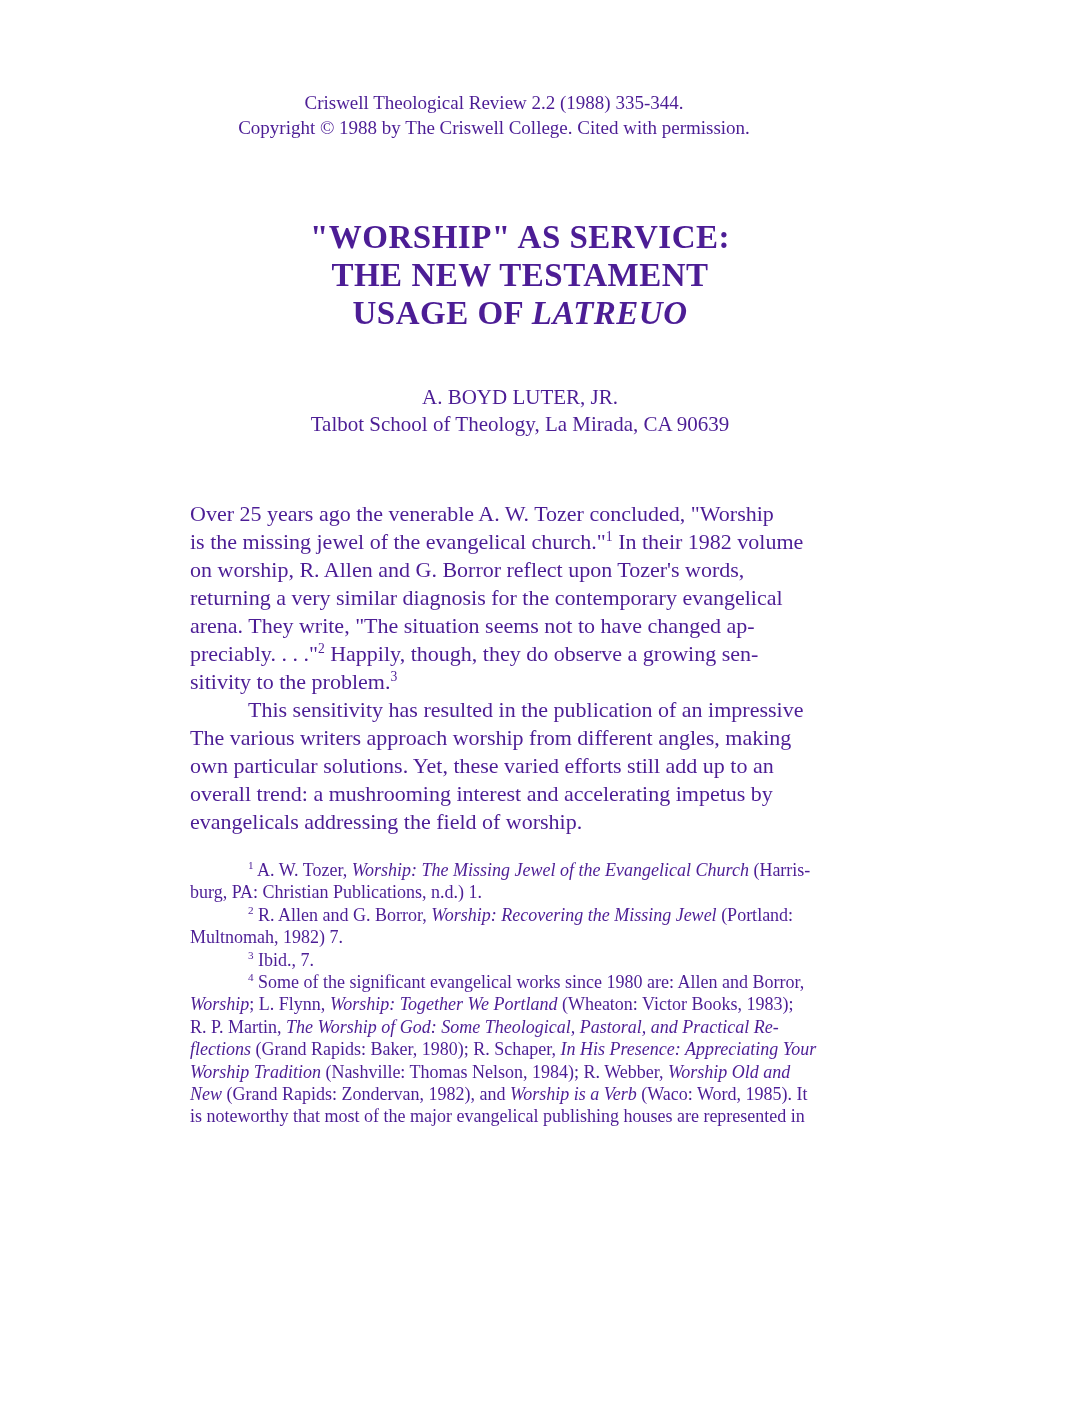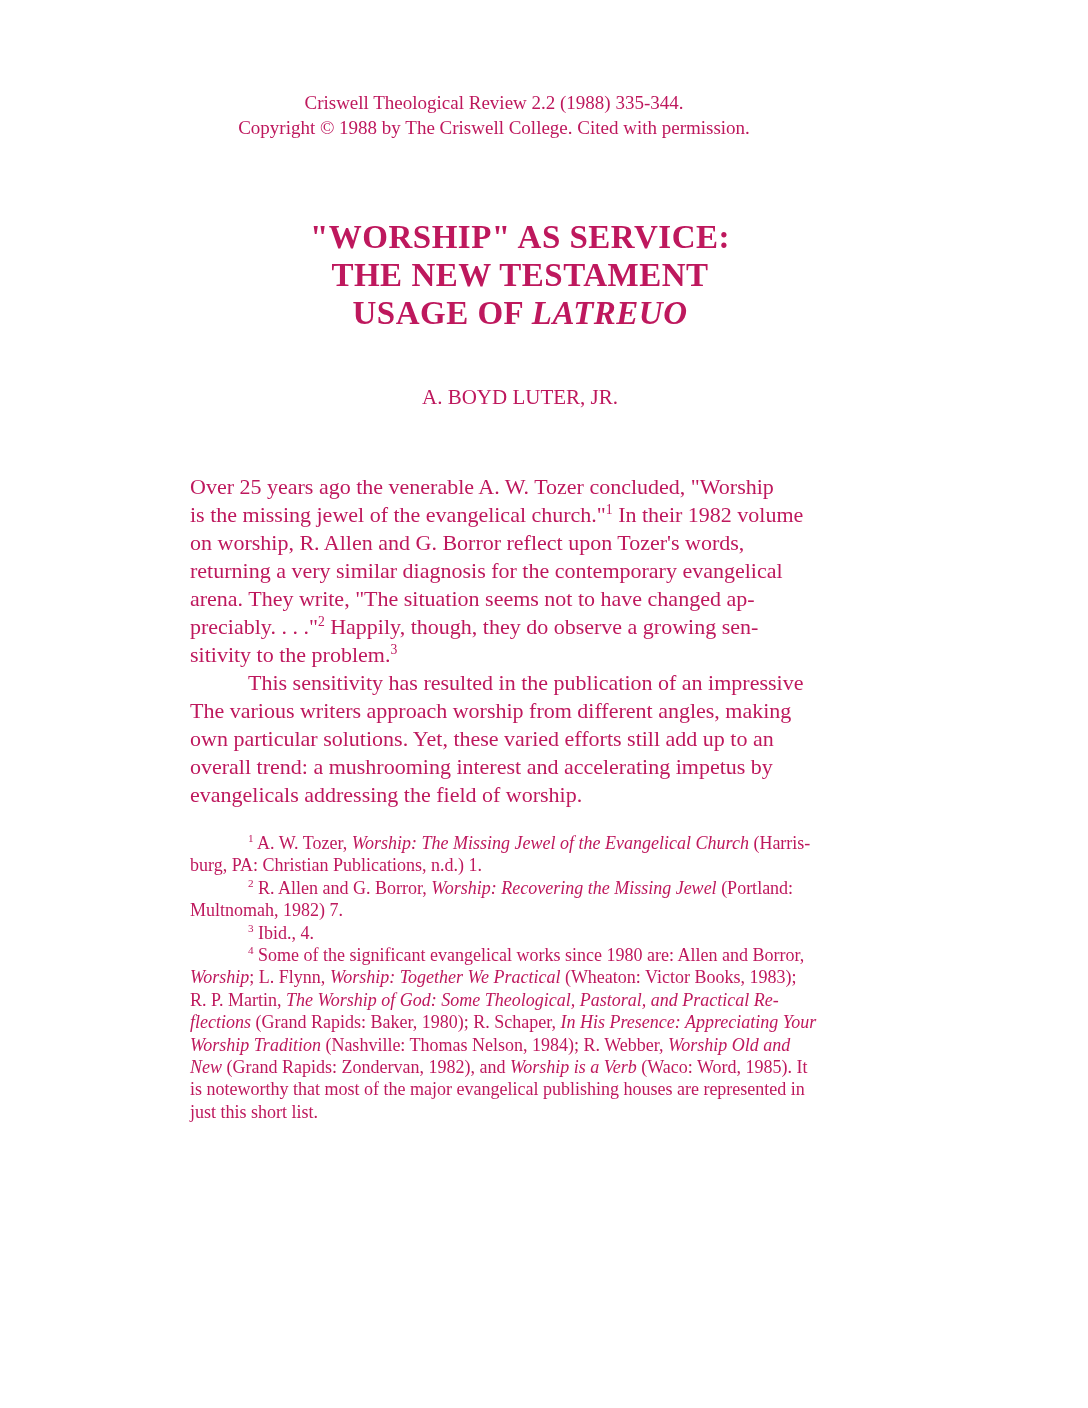--- a/index.html
+++ b/index.html
@@ -2,21 +2,21 @@
 <html><head>
 <meta charset="utf-8">
 <style>
   * { margin: 0; padding: 0; box-sizing: border-box; }
   html, body { background: #ffffff; }
   .page {
     position: relative;
     width: 1088px;
     height: 1128px;
     background: #ffffff;
-    color: #be185d;
+    color: #4c1d95;
     font-family: "Liberation Serif", serif;
     overflow: hidden;
   }
   .content {
     width: 688px;
     margin-left: 190px;
   }
   .journal-header {
     margin-top: 90px;
     margin-right: 80px;
@@ -71,20 +71,21 @@
     </div>
 
     <div class="article-title">
       <div>"WORSHIP" AS SERVICE:</div>
       <div>THE NEW TESTAMENT</div>
       <div><span>USAGE OF </span><i>LATREUO</i></div>
     </div>
 
     <div class="author-block">
       <div>A. BOYD LUTER, JR.</div>
+      <div>Talbot School of Theology, La Mirada, CA 90639</div>
     </div>
 
     <div class="article-body">
         <div>
           <div class="line"><span>Over 25 years ago the venerable A. W. Tozer concluded, "Worship</span></div>
           <div class="line"><span>is the missing jewel of the evangelical church."</span><sup>1</sup><span> In their 1982 volume</span></div>
           <div class="line"><span>on worship, R. Allen and G. Borror reflect upon Tozer's words,</span></div>
           <div class="line"><span>returning a very similar diagnosis for the contemporary evangelical</span></div>
           <div class="line"><span>arena. They write, "The situation seems not to have changed ap-</span></div>
           <div class="line"><span>preciably. . . ."</span><sup>2</sup><span> Happily, though, they do observe a growing sen-</span></div>
@@ -102,25 +103,25 @@
     <div class="footnotes-block">
         <div>
           <div class="line indent"><sup>1</sup><span> A. W. Tozer, </span><i>Worship: The Missing Jewel of the Evangelical Church</i><span> (Harris-</span></div>
           <div class="line"><span>burg, PA: Christian Publications, n.d.) 1.</span></div>
         </div>
         <div>
           <div class="line indent"><sup>2</sup><span> R. Allen and G. Borror, </span><i>Worship: Recovering the Missing Jewel</i><span> (Portland:</span></div>
           <div class="line"><span>Multnomah, 1982) 7.</span></div>
         </div>
         <div>
-          <div class="line indent"><sup>3</sup><span> Ibid., 4.</span></div>
+          <div class="line indent"><sup>3</sup><span> Ibid., 7.</span></div>
         </div>
         <div>
           <div class="line indent"><sup>4</sup><span> Some of the significant evangelical works since 1980 are: Allen and Borror,</span></div>
-          <div class="line"><i>Worship</i><span>; L. Flynn, </span><i>Worship: Together We Practical</i><span> (Wheaton: Victor Books, 1983);</span></div>
+          <div class="line"><i>Worship</i><span>; L. Flynn, </span><i>Worship: Together We Portland</i><span> (Wheaton: Victor Books, 1983);</span></div>
           <div class="line"><span>R. P. Martin, </span><i>The Worship of God: Some Theological, Pastoral, and Practical Re-</i></div>
           <div class="line"><i>flections</i><span> (Grand Rapids: Baker, 1980); R. Schaper, </span><i>In His Presence: Appreciating Your</i></div>
           <div class="line"><i>Worship Tradition</i><span> (Nashville: Thomas Nelson, 1984); R. Webber, </span><i>Worship Old and</i></div>
           <div class="line"><i>New</i><span> (Grand Rapids: Zondervan, 1982), and </span><i>Worship is a Verb</i><span> (Waco: Word, 1985). It</span></div>
           <div class="line"><span>is noteworthy that most of the major evangelical publishing houses are represented in</span></div>
           <div class="line"><span>just this short list.</span></div>
         </div>
       </div>
 
   </div>

